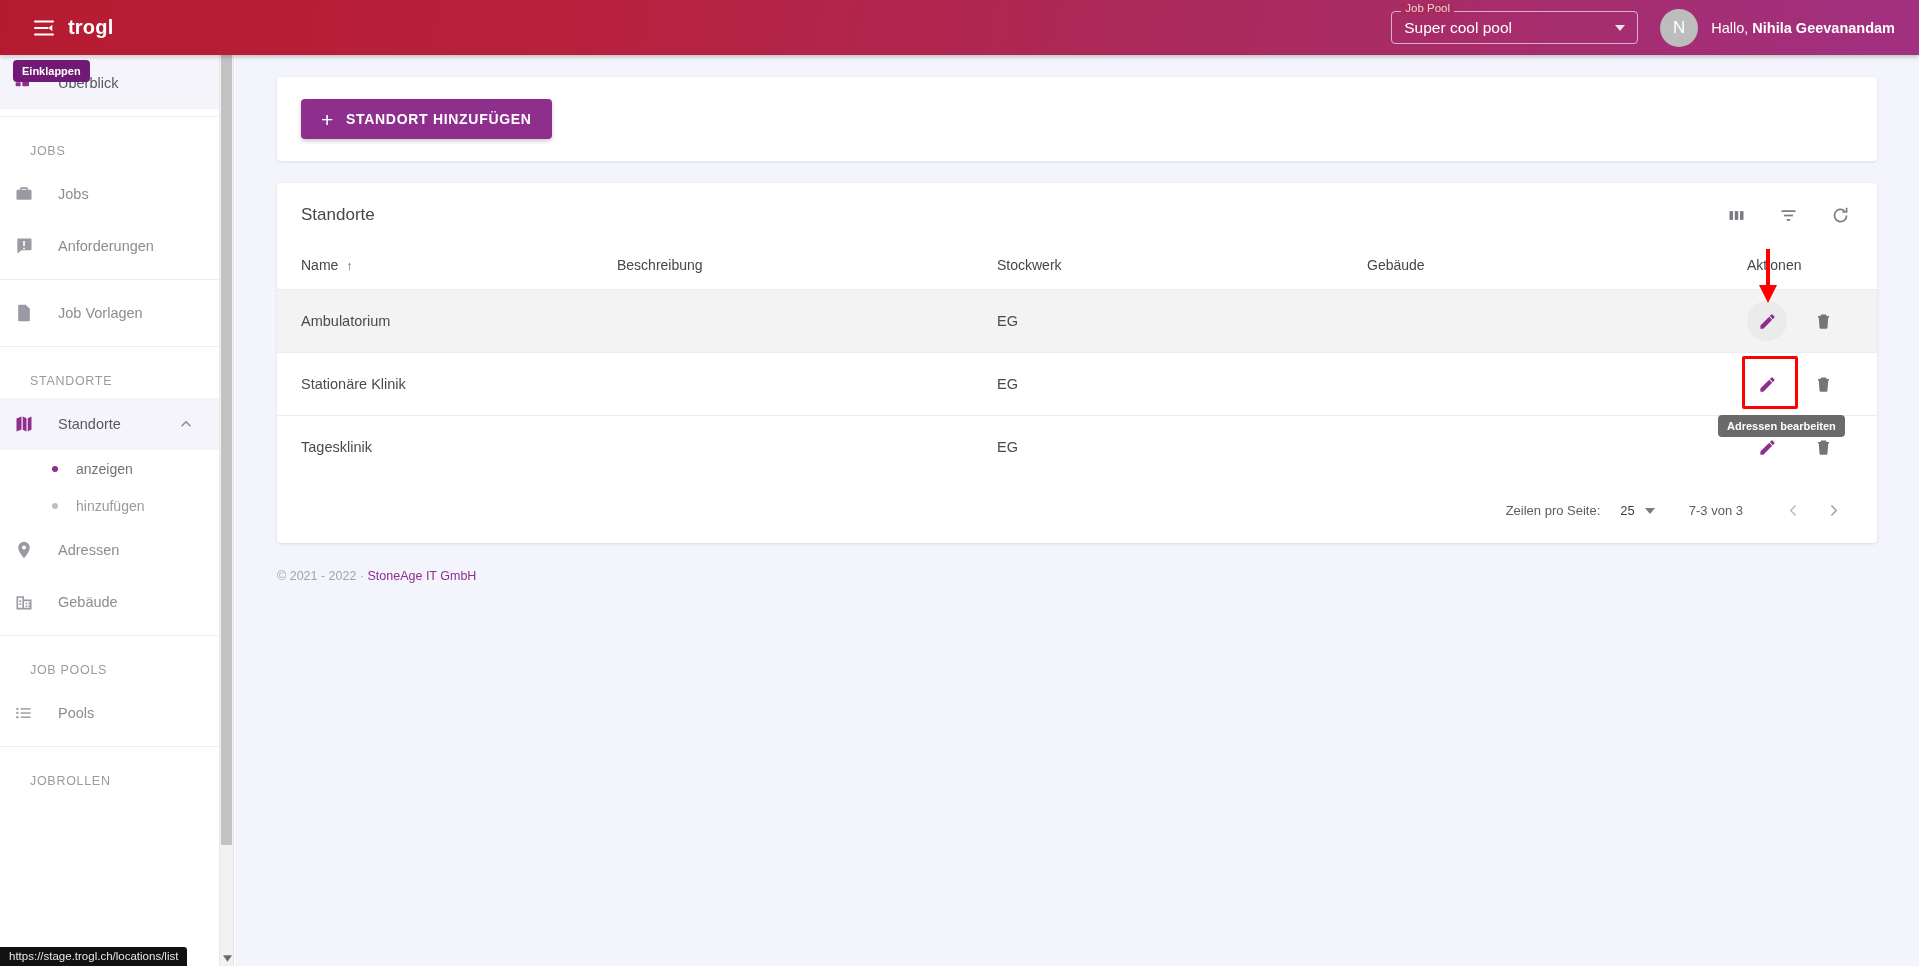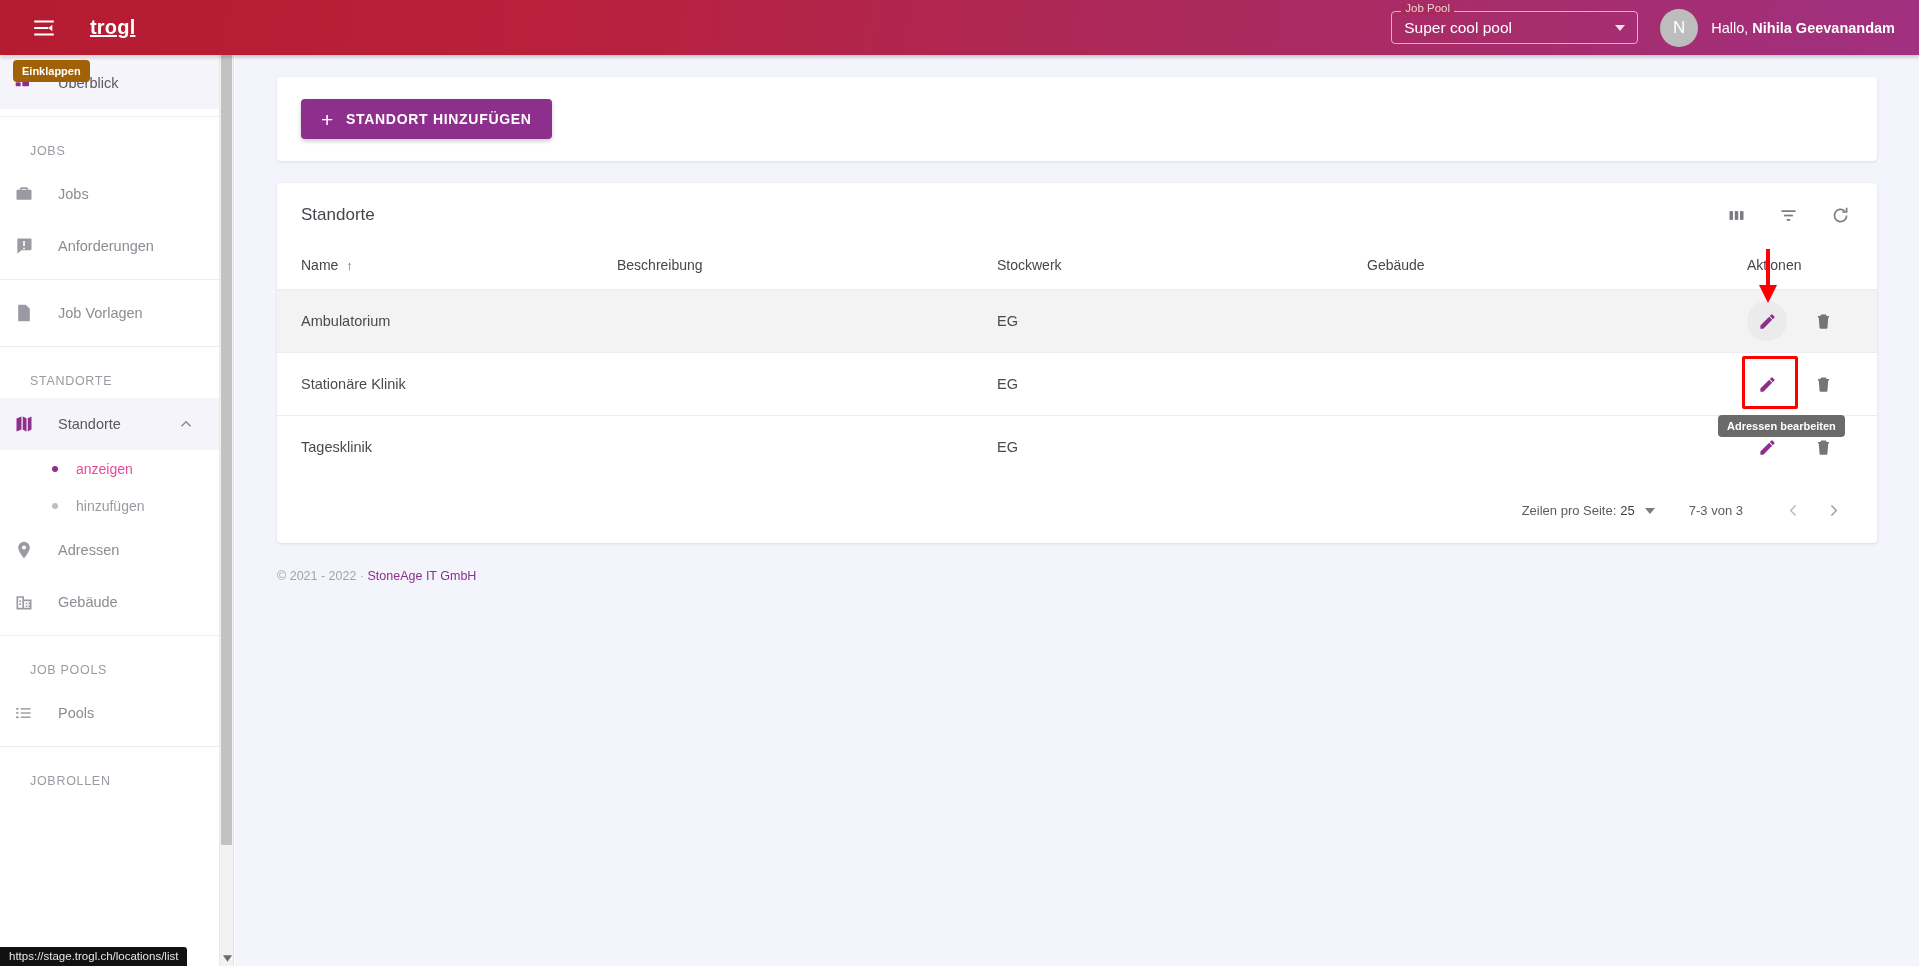--- a/index.html
+++ b/index.html
@@ -20,21 +20,21 @@
     box-shadow: 0 2px 4px rgba(0,0,0,.22);
   }
   .menu-btn {
     width: 48px; height: 48px; margin-left: 20px;
     display: flex; align-items: center; justify-content: center;
     cursor: pointer; border-radius: 50%;
   }
   .menu-btn svg { display: block; }
   .brand {
     color: #fff; font-size: 20px; font-weight: 700;
-    letter-spacing: .2px; margin-left: 22px; cursor: pointer; text-decoration: underline;
+    letter-spacing: .2px; cursor: pointer;
   }
   .appbar-spacer { flex: 1; }
 
   
   .pool-field {
     position: relative; width: 247px; height: 33px;
     border: 1px solid rgba(255,255,255,.62); border-radius: 4px;
     display: flex; align-items: center; padding: 0 12px;
     cursor: pointer; margin-right: 22px;
   }
@@ -84,40 +84,40 @@
     font-size: 12.5px; color: #9a9aa2; letter-spacing: .7px;
     padding: 20px 0 10px 30px; text-transform: uppercase;
   }
   .sub-item {
     display: flex; align-items: center; height: 37px;
     padding-left: 52px; cursor: pointer;
   }
   .bullet { width: 6px; height: 6px; border-radius: 50%; background: #bdbdc4; margin-right: 18px; flex: none; }
   .sub-item.active .bullet { background: #8e2f8e; }
   .sub-label { font-size: 14px; color: #9a9aa2; }
-  .sub-item.active .sub-label { color: #ec4899; }
+  .sub-item.active .sub-label { color: #737373; }
 
   
   .side-scroll {
     position: absolute; top: 55px; left: 220px; width: 14px; height: 911px;
     background: #f2f2f2; z-index: 22; border-right: 1px solid #e3e3e3;
   }
   .side-thumb {
     position: absolute; top: 0; left: 1px; width: 11px; height: 790px;
     background: #c2c2c2; border-radius: 1px; cursor: pointer;
   }
   .side-arrow {
     position: absolute; left: 0; width: 14px; height: 16px;
     display: flex; align-items: center; justify-content: center;
   }
 
   
   .tip-collapse {
     position: absolute; top: 60px; left: 13px;
-    background: #a16207; color: #fff; font-size: 11px; font-weight: 700;
+    background: #701a75; color: #fff; font-size: 11px; font-weight: 700;
     padding: 5px 9px; border-radius: 4px; z-index: 60; white-space: nowrap;
   }
 
   
   .content {
     position: absolute; top: 55px; left: 235px; right: 0; height: 911px;
     background: #f4f4fc; overflow: hidden;
   }
   .card {
     background: #fff; border-radius: 4px; margin: 0 42px;
@@ -180,21 +180,21 @@
     position: absolute; background: #6a6a6a; color: #fff;
     font-size: 11px; font-weight: 700; padding: 5px 9px;
     border-radius: 4px; white-space: nowrap; z-index: 55;
   }
 
   .pager {
     display: flex; align-items: center; justify-content: flex-end;
     height: 64px; padding-right: 24px; gap: 0;
   }
   .pager-label { font-size: 13px; color: #5c5c63; }
-  .pager-size { font-size: 13px; color: #3d3d44; margin-left: 4px; display: flex; align-items: center; gap: 10px; cursor: pointer; }
+  .pager-size { font-size: 13px; color: #3d3d44; margin-left: 20px; display: flex; align-items: center; gap: 10px; cursor: pointer; }
   .pager-range { font-size: 13px; color: #5c5c63; margin-left: 34px; }
   .pg-btn { width: 40px; height: 40px; display: flex; align-items: center; justify-content: center; cursor: pointer; }
   .pg-btn.first { margin-left: 30px; }
 
   .footer { padding: 26px 0 0 42px; font-size: 12.5px; color: #a3a3ac; }
   .footer b { color: #8e2f8e; font-weight: 400; }
 
   
   .statusbar {
     position: absolute; left: 0; bottom: 0; z-index: 70;

